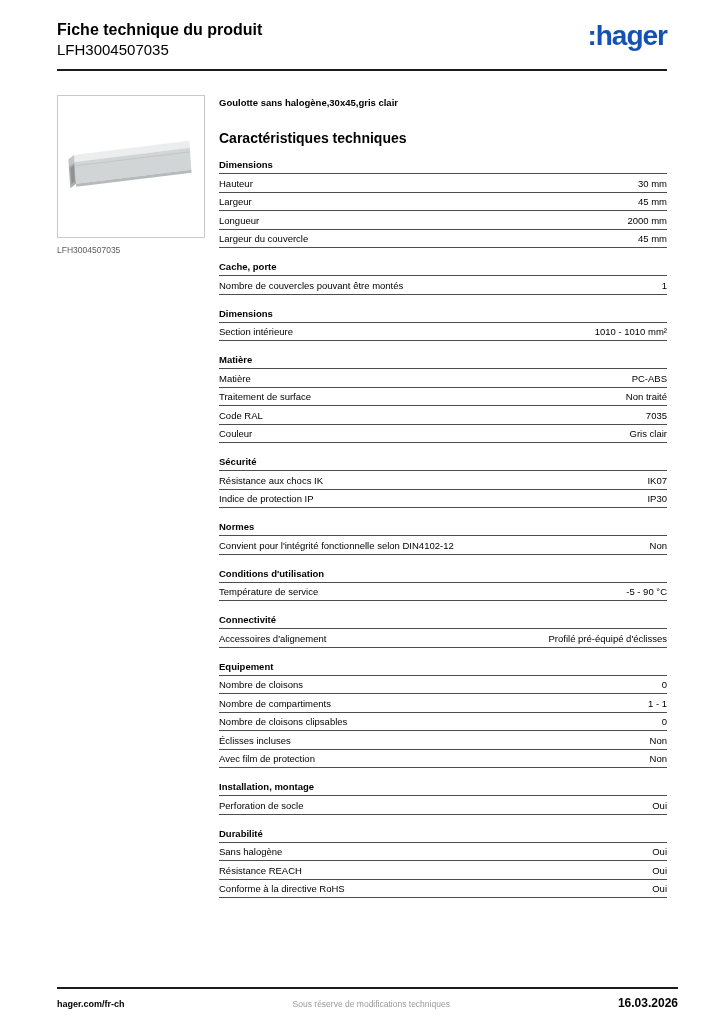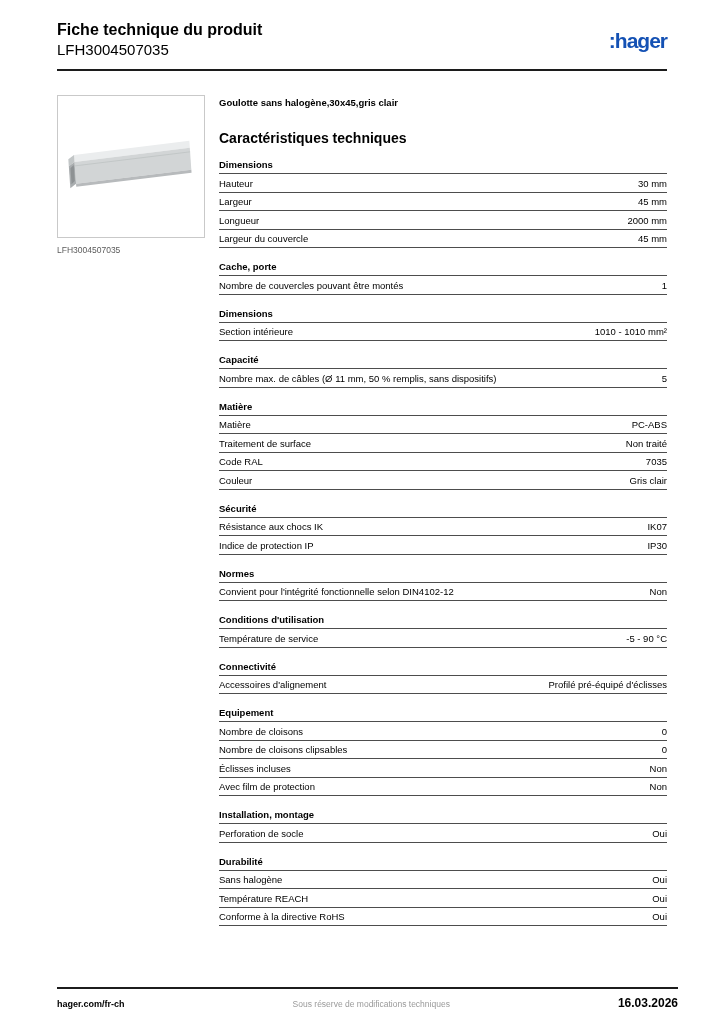--- a/index.html
+++ b/index.html
@@ -10,21 +10,21 @@
     color: #000;
     position: relative;
     overflow: hidden;
   }
   .page { padding: 20px 57px 0 57px; box-sizing: border-box; }
 
   
   .header { position: relative; }
   .doc-title { font-size: 16px; font-weight: bold; margin: 0; line-height: 1.2; }
   .doc-subtitle { font-size: 15px; font-weight: normal; margin: 2px 0 0 0; line-height: 1.2; }
-  .logo { position: absolute; right: 0; top: 2px; font-size: 21px; font-weight: bold; letter-spacing: -1px; line-height: 1; margin-top: 8px; }
+  .logo { position: absolute; right: 0; top: 2px; font-size: 28px; font-weight: bold; letter-spacing: -1px; line-height: 1; }
   .header-rule { border: none; border-top: 2px solid #1c1c1c; margin: 10px 0 0 0; }
 
   
   .main { display: flex; gap: 14px; margin-top: 24px; align-items: flex-start; }
   .left-col { width: 148px; flex: 0 0 148px; }
   .image-frame {
     border: 1px solid #c9c9c9; height: 143px;
     display: flex; align-items: center; justify-content: center;
     box-sizing: border-box; background: #fff;
   }
@@ -137,29 +137,20 @@
   <section class="spec-section">
     <h3 class="spec-section-title">Dimensions</h3>
     <div class="spec-rows">
   <div class="spec-row">
     <span class="spec-label">Section intérieure</span>
     <span class="spec-value">1010 - 1010 mm²</span>
   </div>
 </div>
   </section>
 
-  <section class="spec-section">
-    <h3 class="spec-section-title">Capacité</h3>
-    <div class="spec-rows">
-  <div class="spec-row">
-    <span class="spec-label">Nombre max. de câbles (Ø 11 mm, 50 % remplis, sans dispositifs)</span>
-    <span class="spec-value">5</span>
-  </div>
-</div>
-  </section>
 
   <section class="spec-section">
     <h3 class="spec-section-title">Matière</h3>
     <div class="spec-rows">
   <div class="spec-row">
     <span class="spec-label">Matière</span>
     <span class="spec-value">PC-ABS</span>
   </div>
 
   <div class="spec-row">
@@ -225,20 +216,24 @@
   </section>
 
   <section class="spec-section">
     <h3 class="spec-section-title">Equipement</h3>
     <div class="spec-rows">
   <div class="spec-row">
     <span class="spec-label">Nombre de cloisons</span>
     <span class="spec-value">0</span>
   </div>
 
+  <div class="spec-row">
+    <span class="spec-label">Nombre de compartiments</span>
+    <span class="spec-value">1 - 1</span>
+  </div>
 
   <div class="spec-row">
     <span class="spec-label">Nombre de cloisons clipsables</span>
     <span class="spec-value">0</span>
   </div>
 
   <div class="spec-row">
     <span class="spec-label">Éclisses incluses</span>
     <span class="spec-value">Non</span>
   </div>
@@ -262,21 +257,21 @@
 
   <section class="spec-section">
     <h3 class="spec-section-title">Durabilité</h3>
     <div class="spec-rows">
   <div class="spec-row">
     <span class="spec-label">Sans halogène</span>
     <span class="spec-value">Oui</span>
   </div>
 
   <div class="spec-row">
-    <span class="spec-label">Température REACH</span>
+    <span class="spec-label">Résistance REACH</span>
     <span class="spec-value">Oui</span>
   </div>
 
   <div class="spec-row">
     <span class="spec-label">Conforme à la directive RoHS</span>
     <span class="spec-value">Oui</span>
   </div>
 </div>
   </section>
 </div>

